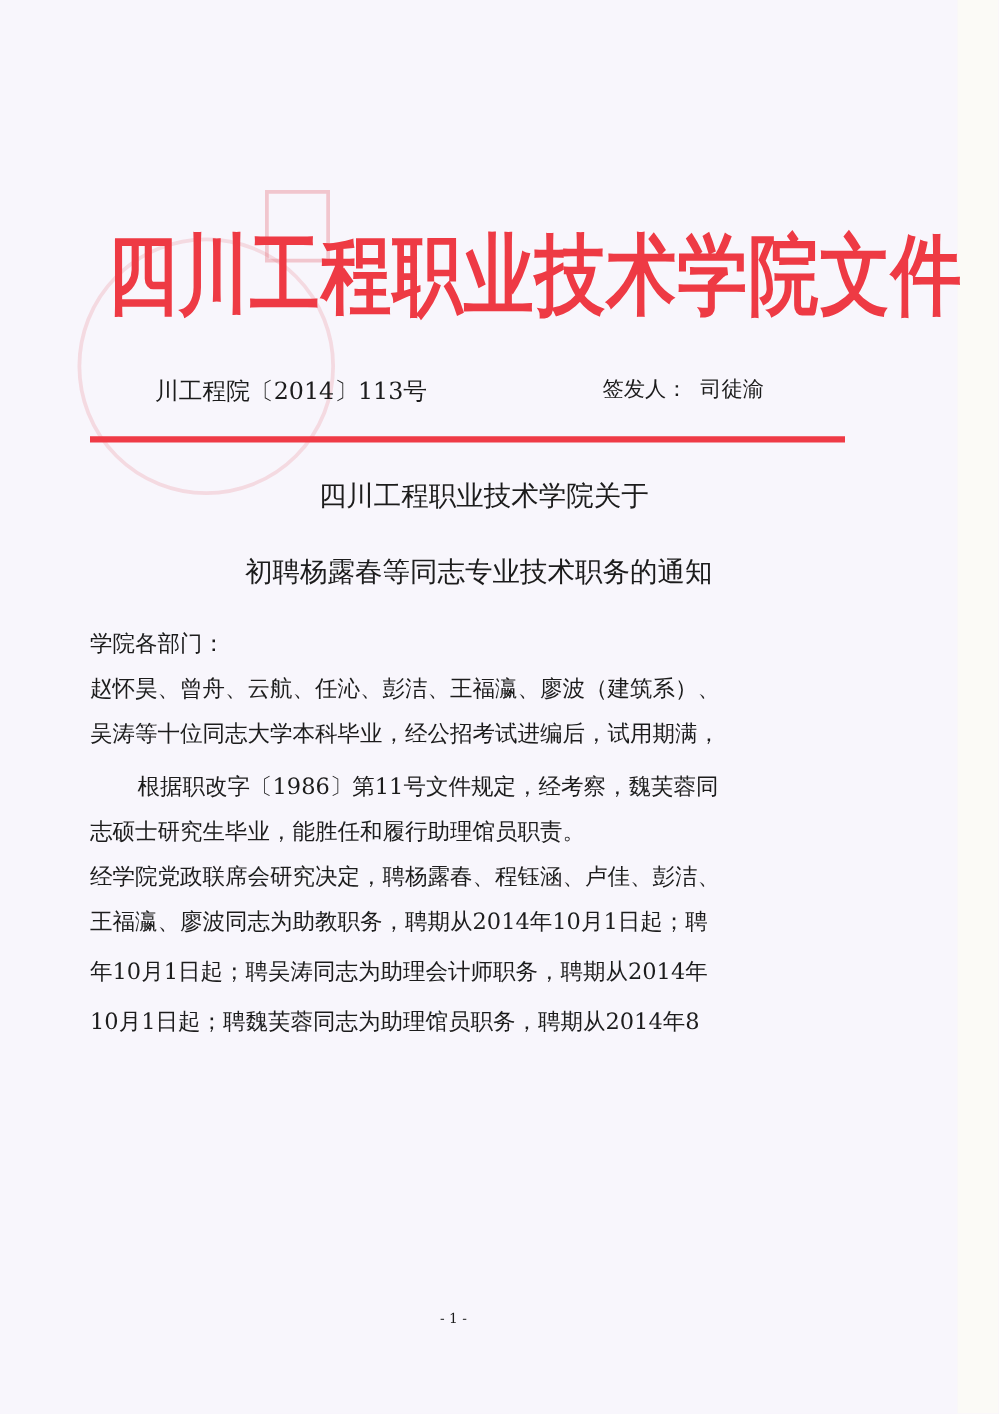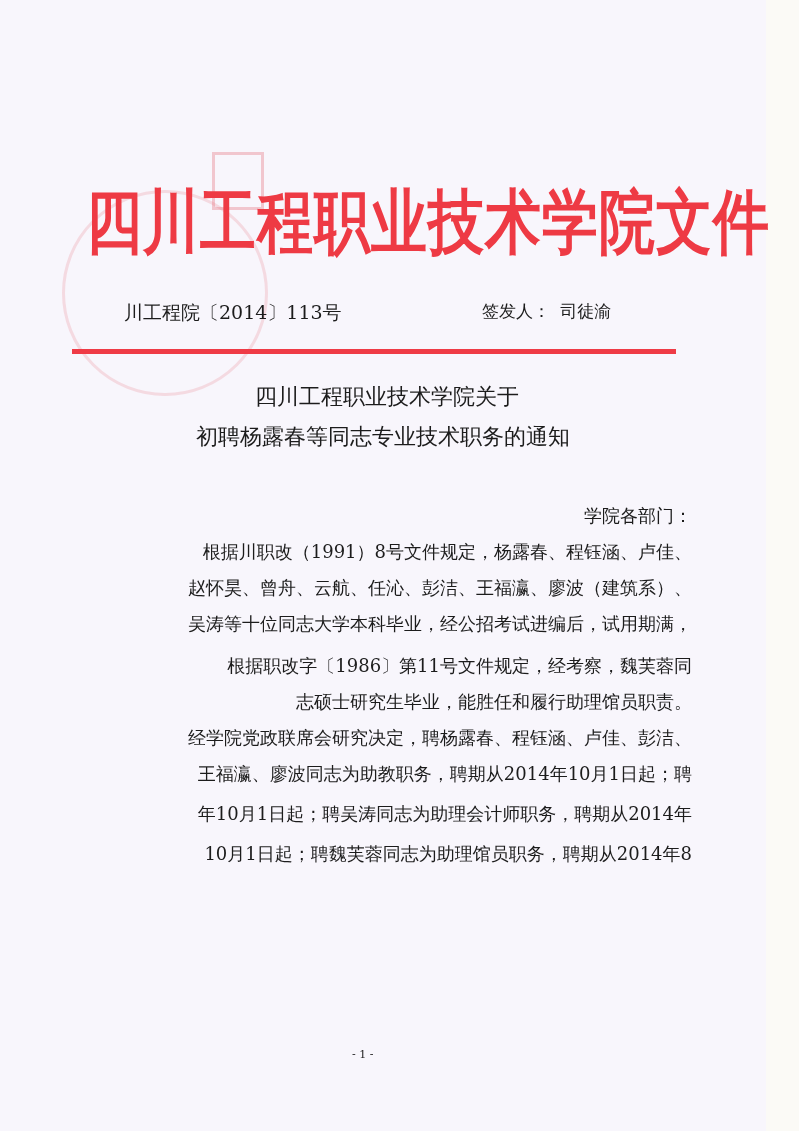--- a/index.html
+++ b/index.html
@@ -25,23 +25,23 @@
       font-family: "DejaVu Serif", serif; font-weight: bold;
       font-size: 56px; line-height: 100px; color: #ee3a44;
       letter-spacing: 1px; transform: scaleY(1.25); transform-origin: top left;
       white-space: nowrap;
     }
     .docno { position: absolute; left: 124px; top: 300px; font-size: 19px; white-space: nowrap; }
     .issuer { position: absolute; left: 482px; top: 300px; font-size: 17px; white-space: nowrap; font-family: Liberation Mono, monospace; }
     .redline { position: absolute; left: 72px; top: 349px; width: 604px; height: 5px; background: #ef3b46; }
     .title { position: absolute; left: 0; width: 766px; text-align: center; font-size: 22px; white-space: nowrap; }
     .t1 { top: 382px; padding-left: 8px; box-sizing: border-box; }
-    .t2 { top: 422px; }
+    .t2 { top: 443px; }
     .body-text { position: absolute; left: 72px; width: 620px; font-size: 18px; line-height: 36px; }
-    .line { white-space: nowrap; height: 36px; text-align: right; }
+    .line { white-space: nowrap; height: 36px; }
     .indent { padding-left: 38px; }
     .pageno { position: absolute; left: 352px; top: 1048px; font-size: 11px; }
   </style>
 </head>
 <body>
 
 <div class="page"></div>
 <div class="edge"></div>
 
 <div class="stamp"></div>
@@ -56,21 +56,20 @@
 </div>
 
 <div class="redline"></div>
 
 <div class="title t1">四川工程职业技术学院关于</div>
 <div class="title t2">初聘杨露春等同志专业技术职务的通知</div>
 
 <div class="body-text" style="top:498px;">
   <div class="line">学院各部门：</div>
 
-  <div class="line indent">根据川职改（1991）8号文件规定，杨露春、程钰涵、卢佳、</div>
   <div class="line">赵怀昊、曾舟、云航、任沁、彭洁、王福瀛、廖波（建筑系）、</div>
   <div class="line">吴涛等十位同志大学本科毕业，经公招考试进编后，试用期满，</div>
 
   <div class="line indent" style="margin-top:6px;">根据职改字〔1986〕第11号文件规定，经考察，魏芙蓉同</div>
   <div class="line">志硕士研究生毕业，能胜任和履行助理馆员职责。</div>
 
   <div class="line">经学院党政联席会研究决定，聘杨露春、程钰涵、卢佳、彭洁、</div>
   <div class="line" style="height:40px;">王福瀛、廖波同志为助教职务，聘期从2014年10月1日起；聘</div>
   <div class="line" style="height:40px;">年10月1日起；聘吴涛同志为助理会计师职务，聘期从2014年</div>
   <div class="line" style="height:40px;">10月1日起；聘魏芙蓉同志为助理馆员职务，聘期从2014年8</div>

